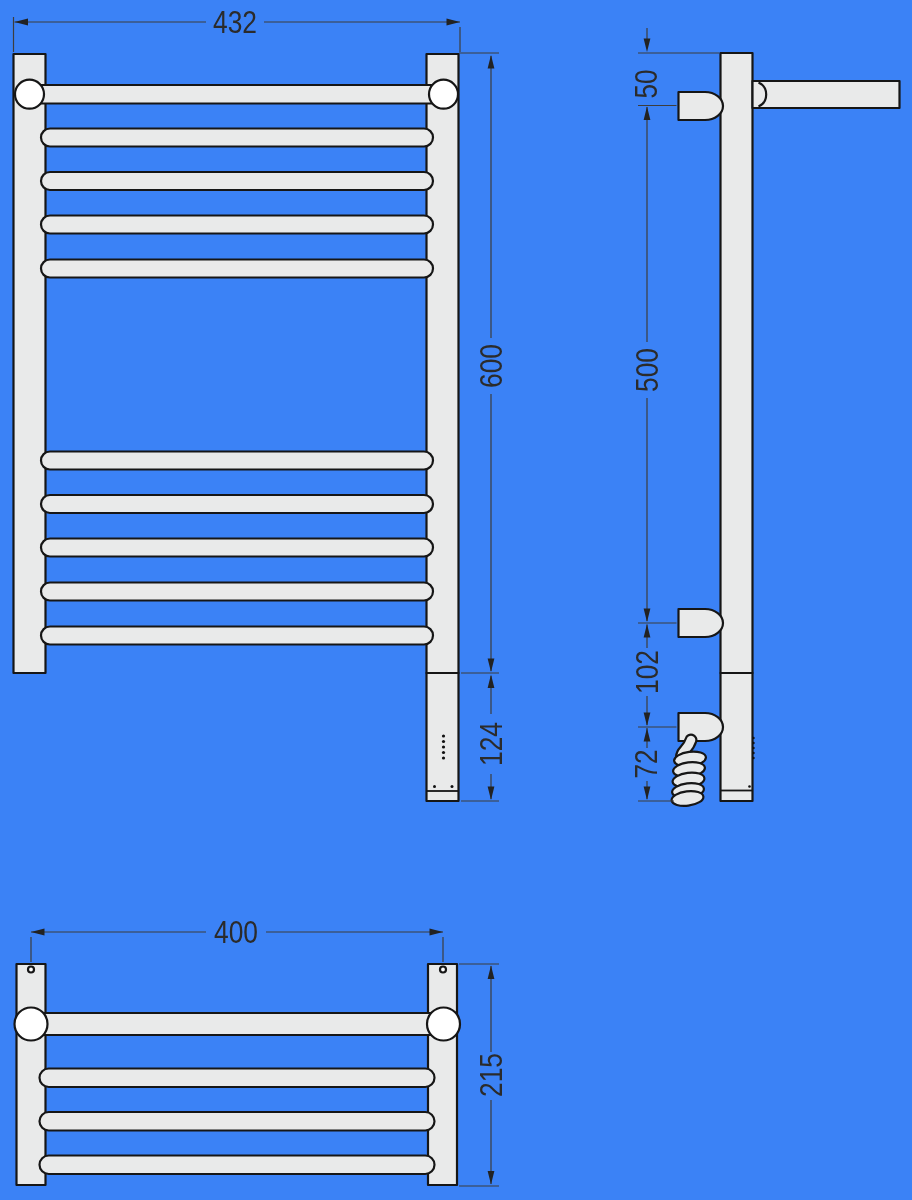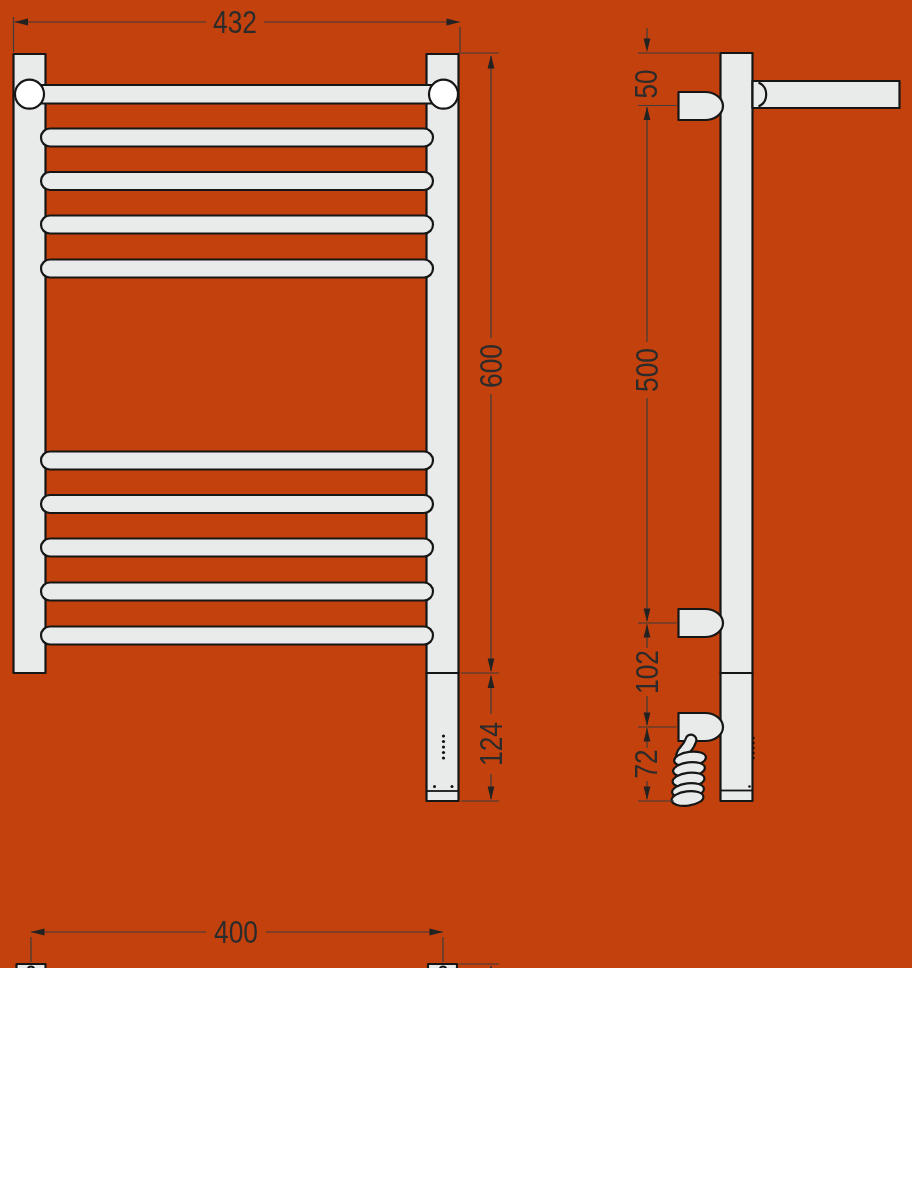--- a/index.html
+++ b/index.html
@@ -1,18 +1,18 @@
 <!DOCTYPE html>
 <html><head>
 <meta charset="utf-8">
 <style>
   html, body { margin: 0; padding: 0; background: #ffffff; }
   .stage {
-    width: 912px; height: 968px; position: relative;
-    background: #c2410c; overflow: hidden;
+    width: 912px; height: 1200px; position: relative;
+    background: #3b82f6; overflow: hidden;
     font-family: "Liberation Sans", "DejaVu Sans", sans-serif;
     text-decoration: underline;
   }
   svg { display: block; }
   .part  { fill: #e9eaea; stroke: #161616; stroke-width: 2.2; stroke-linejoin: round; }
   .joint { fill: #ffffff; stroke: #161616; stroke-width: 2.2; }
   .ln    { stroke: #161616; stroke-width: 2.2; fill: none; }
   .capln { stroke: #161616; stroke-width: 1.8; fill: none; }
   .dl    { stroke: #3d3d3d; stroke-width: 1.2; fill: none; }
   .ah    { fill: #222222; stroke: none; }

